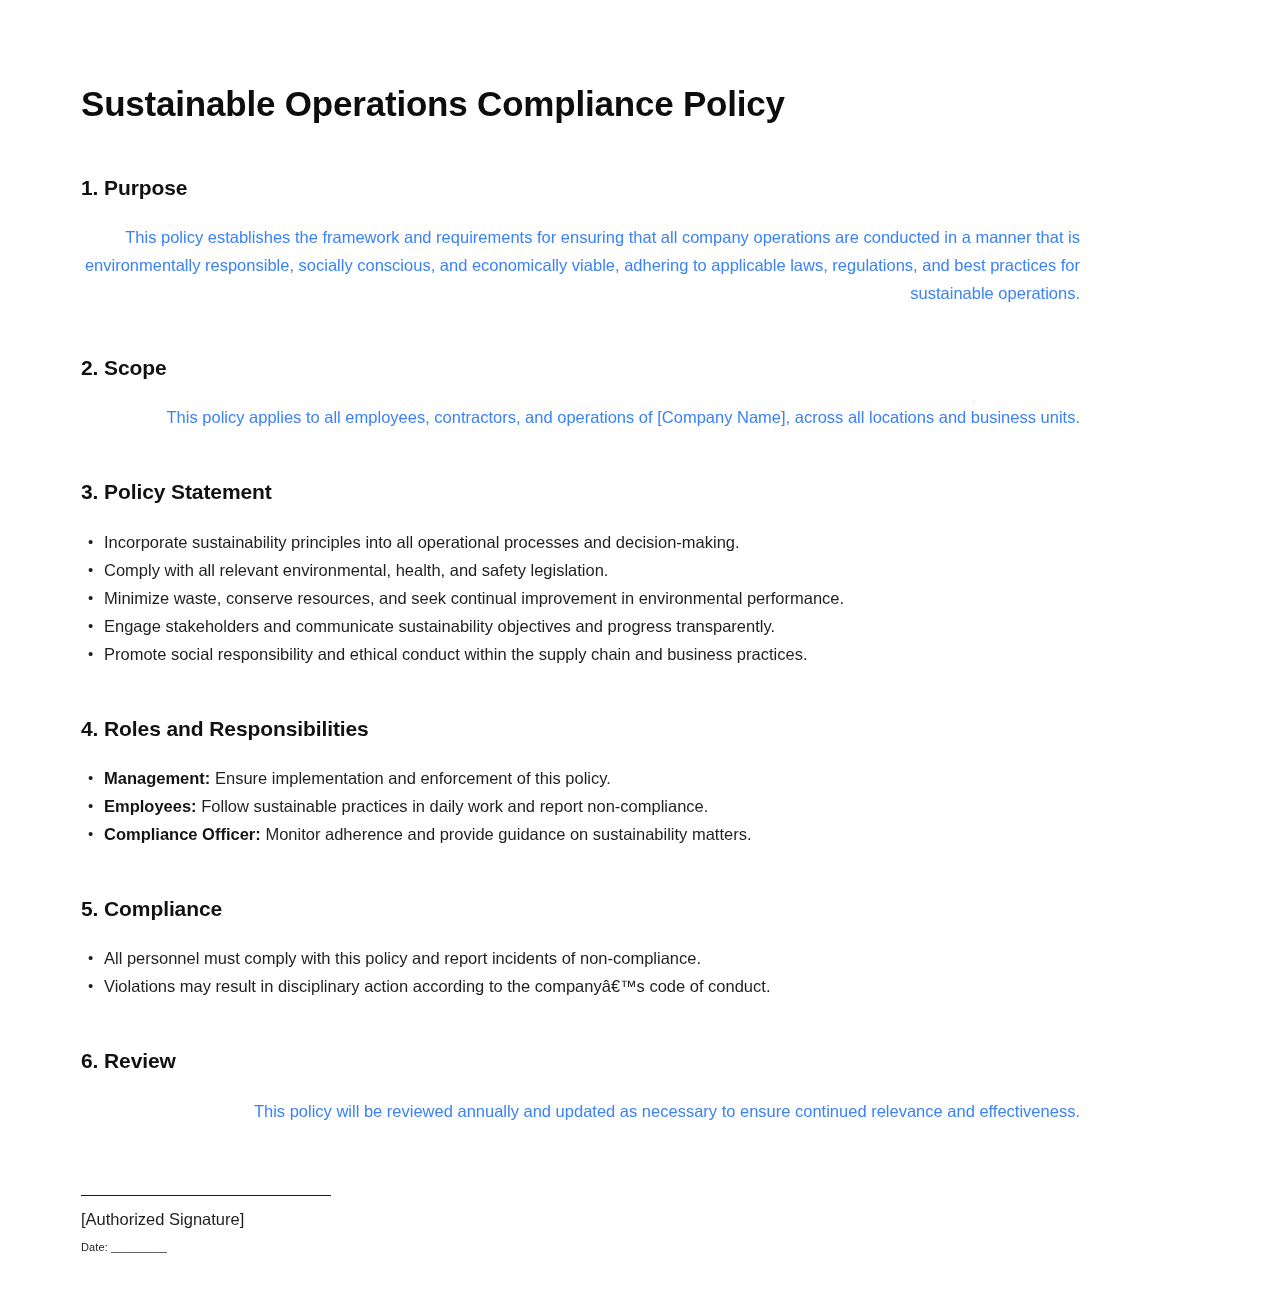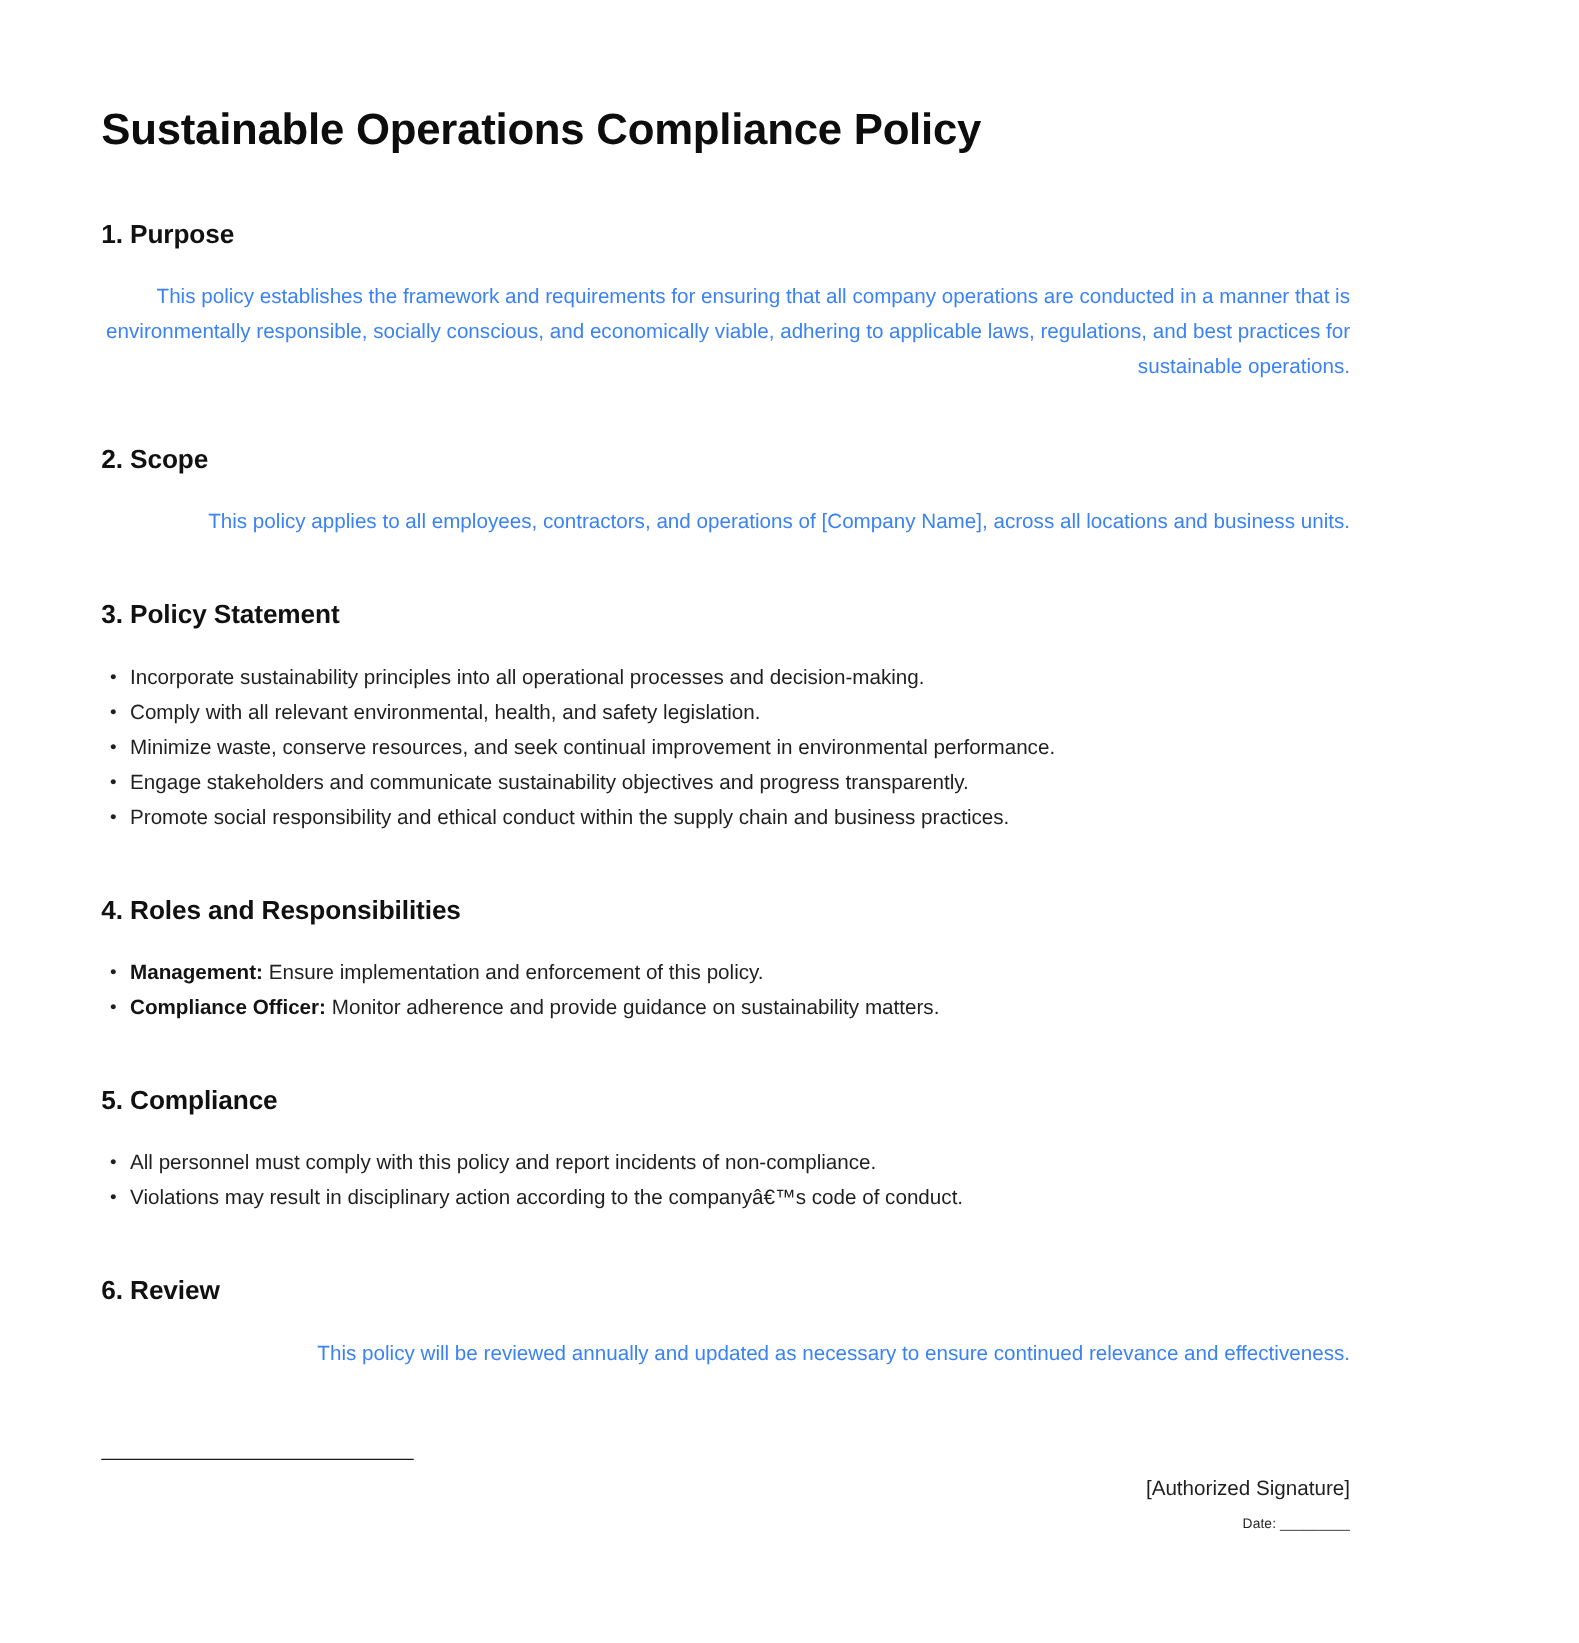--- a/index.html
+++ b/index.html
@@ -79,21 +79,20 @@
     line-height: 28px;
     color: #1f1f1f;
   }
   .role-label {
     font-weight: 700;
     color: #131313;
     text-align: center;
   }
   .signature-block {
     margin-top: 70px;
-    text-align: right;
   }
   .signature-rule {
     width: 250px;
     height: 0;
     border: 0;
     border-top: 1.6px solid #1a1a1a;
     margin: 0 0 9px 0;
   }
   .signature-name {
     font-size: 16.5px;
@@ -154,20 +153,24 @@
   <div class="spacer-section"></div>
 
   <section class="section">
     <h2 class="section-heading">4. Roles and Responsibilities</h2>
     <ul class="bullet-list">
       <li>
         <span class="role-label">Management:</span>
         <span>Ensure implementation and enforcement of this policy.</span>
       </li>
       <li>
+        <span class="role-label">Employees:</span>
+        <span>Follow sustainable practices in daily work and report non-compliance.</span>
+      </li>
+      <li>
         <span class="role-label">Compliance Officer:</span>
         <span>Monitor adherence and provide guidance on sustainability matters.</span>
       </li>
     </ul>
   </section>
 
   <div class="spacer-section"></div>
 
   <section class="section">
     <h2 class="section-heading">5. Compliance</h2>

